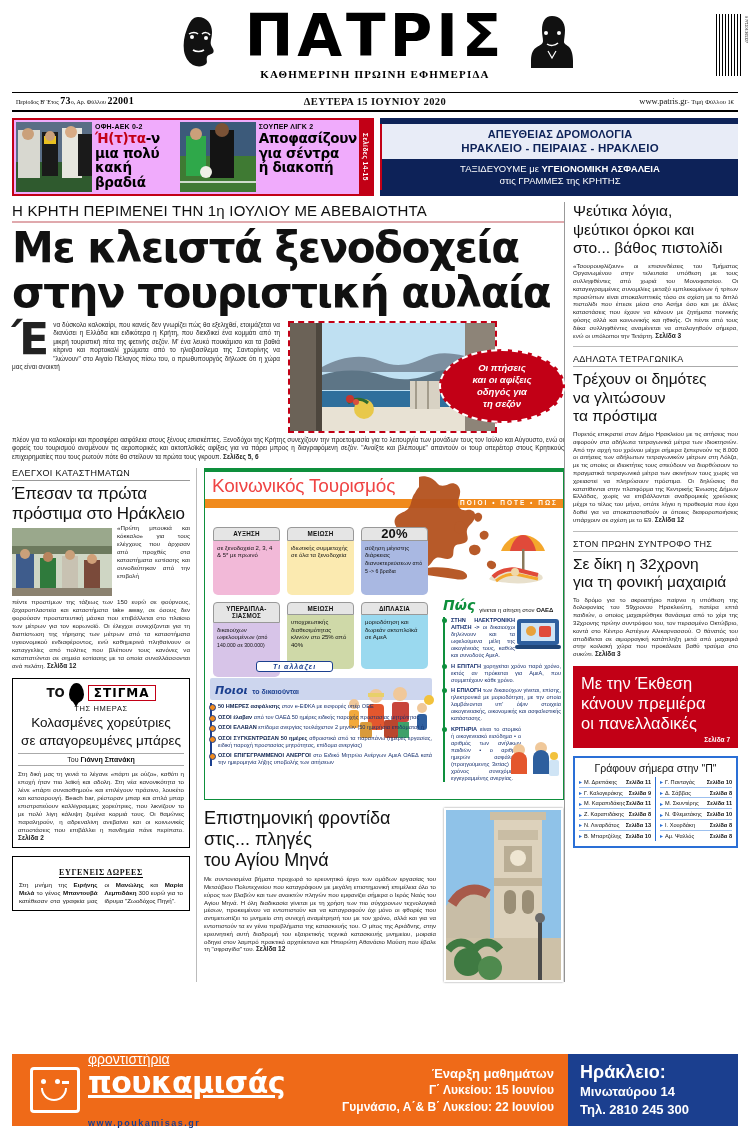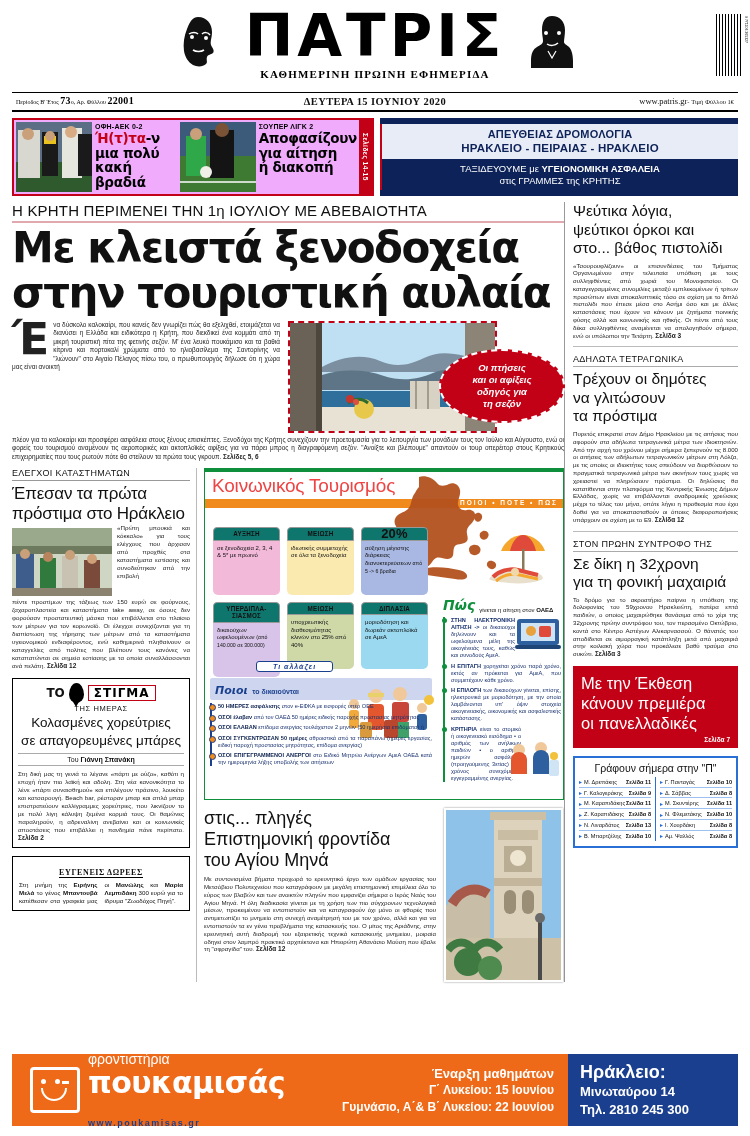--- a/index.html
+++ b/index.html
@@ -103,21 +103,21 @@
   .info-top{height:3px;background:#0e8f3c;}
   .info-title{font-size:19px;padding:3px 0 2px 7px;color:#ef4444;letter-spacing:-.2px;}
   .info-orange{height:9px;background:#f08a1d;position:relative;}
   .info-orange .wpp{position:absolute;right:5px;top:0px;color:#fff;font-size:6.5px;font-weight:bold;letter-spacing:2px;}
   .greece{position:absolute;right:58px;top:4px;width:120px;height:120px;opacity:.95;}
   .beach{position:absolute;right:6px;top:62px;width:74px;height:58px;}
 
   .cards{position:absolute;left:8px;top:58px;width:218px;}
   .card-row{display:flex;gap:7px;margin-bottom:7px;}
   .card{width:67px;}
-  .card-hd{background:#0f766e;border:1px solid #999;border-radius:4px 4px 0 0;text-align:center;font-size:6.3px;font-weight:bold;letter-spacing:.2px;padding:2px 1px;line-height:7.5px;}
+  .card-hd{background:#e5e5e5;border:1px solid #999;border-radius:4px 4px 0 0;text-align:center;font-size:6.3px;font-weight:bold;letter-spacing:.2px;padding:2px 1px;line-height:7.5px;}
   .card-bd{border-radius:0 0 5px 5px;padding:4px 4px 6px 4px;font-size:6px;line-height:7.6px;min-height:44px;}
   .card-bd small{font-size:5.2px;}
   .c-pink{background:#f2b9d8;}
   .c-yel{background:#fbeab0;}
   .c-blue{background:#a9b8e2;}
   .c-pur{background:#d7c4e8;}
   .c-grn{background:#cfd9a8;}
   .c-cyan{background:#9ad9ef;}
   .card-20{font-size:13px;font-weight:bold;}
 
@@ -174,21 +174,21 @@
 
   
   .botad{position:absolute;left:12px;right:12px;bottom:10px;height:72px;background:#ef6a18;display:flex;align-items:stretch;}
   .ad-logo{width:310px;display:flex;align-items:center;gap:8px;padding-left:18px;}
   .ad-face{width:44px;height:40px;border:3px solid #fff;border-radius:4px;position:relative;}
   .ad-eye{position:absolute;width:5px;height:5px;background:#fff;border-radius:50%;top:9px;}
   .ad-eye.l{left:8px;}
   .ad-eye.r{left:22px;}
   .ad-dash{position:absolute;left:29px;top:11px;width:7px;height:2.5px;background:#fff;}
   .ad-smile{position:absolute;left:8px;top:18px;width:22px;height:11px;border:2.5px solid #fff;border-top:none;border-radius:0 0 14px 14px;}
-  .ad-words{color:#fff;}
+  .ad-words{color:#fff;text-decoration:underline;}
   .ad-w1{font-size:14px;line-height:15px;}
   .ad-w2{font-family:"DejaVu Sans",sans-serif;font-weight:bold;font-size:30px;line-height:31px;letter-spacing:-.5px;}
   .ad-url{color:#1b3f8f;font-weight:bold;font-size:9px;letter-spacing:1.5px;margin-top:20px;}
   .ad-mid{flex:1;color:#fff;display:flex;flex-direction:column;justify-content:center;align-items:flex-end;padding-right:14px;font-weight:bold;}
   .ad-m1{font-size:13px;line-height:17px;}
   .ad-m2{font-size:12px;line-height:17px;}
   .ad-right{width:158px;background:#1b3f8f;color:#fff;display:flex;flex-direction:column;justify-content:center;padding-left:12px;font-weight:bold;}
   .ad-r1{font-size:18px;line-height:22px;}
   .ad-r2{font-size:13px;line-height:18px;}
 
@@ -271,21 +271,21 @@
             <circle cx="16" cy="12" r="6" fill="#caa07a"></circle>
             <rect x="30" y="8" width="24" height="48" fill="#141414"></rect>
             <circle cx="42" cy="8" r="7" fill="#7a5236"></circle>
             <circle cx="26" cy="50" r="6" fill="#f0f0e8"></circle>
             <path d="M0 60h76" stroke="#fff" stroke-width="1.5"></path>
           </svg>
         </div>
         <div class="sp-text">
           <div class="sp-kicker">ΣΟΥΠΕΡ ΛΙΓΚ 2</div>
           <div class="sp-head">Αποφασίζουν</div>
-          <div class="sp-head">για αίτηση</div>
+          <div class="sp-head">για σέντρα</div>
           <div class="sp-head">ή διακοπή</div>
         </div>
       </div>
       <div class="sp-side">Σελίδες 14-15</div>
     </div>
 
     <div class="minoan">
       <div class="mn-divider"></div>
       <div class="mn-right">
         <div class="mn-top">
@@ -528,22 +528,22 @@
                   <path d="M28 20c0-5 4-8 8-8s8 3 8 8v16H28z" fill="#2e5f9e"></path>
                   <rect x="44" y="22" width="10" height="16" rx="2" fill="#cfe4f5"></rect>
                   <circle cx="49" cy="18" r="4" fill="#f2c23c"></circle>
                 </svg>
               </div>
             </div>
           </div>
 
           <div class="saint">
             <div class="saint-l">
+              <div class="saint-h">Επιστημονική φροντίδα</div>
               <div class="saint-h">στις... πληγές</div>
-              <div class="saint-h">Επιστημονική φροντίδα</div>
               <div class="saint-h">του Αγίου Μηνά</div>
               <div class="saint-b">
                 <span>Με συντονισμένα βήματα προχωρά το ερευνητικό έργο των ομάδων εργασίας του Μετσόβιου Πολυτεχνείου που καταγράφουν με μεγάλη επιστημονική επιμέλεια όλο το εύρος των βλαβών και των ανοικτών πληγών που εμφανίζει σήμερα ο Ιερός Ναός του Αγίου Μηνά. Η όλη διαδικασία γίνεται με τη χρήση των πιο σύγχρονων τεχνολογικά μέσων, προκειμένου να εντοπιστούν και να καταγραφούν όχι μόνο οι φθορές που αντιμετωπίζει το μνημείο στη συνεχή αναμέτρησή του με τον χρόνο, αλλά και για να εντοπιστούν τα εν γένει προβλήματα της κατασκευής του. Ο μίτος της Αριάδνης, στην ερευνητική αυτή διαδρομή του εξαιρετικής τεχνικά κατασκευής μνημείου, μοιραία οδηγεί στον λαμπρό πρακτικό αρχιτέκτονα και Ηπειρώτη Αθανάσιο Μούση που έβαλε τη "σφραγίδα" του.</span>
                 <span class="pg-ref">Σελίδα 12</span>
               </div>
             </div>
             <div class="saint-photo">
               <svg class="ph" viewBox="0 0 115 170" preserveAspectRatio="none">
                 <rect width="115" height="170" fill="#8fc2e8"></rect>
                 <rect x="48" y="8" width="48" height="120" fill="#ddd2bc"></rect>

